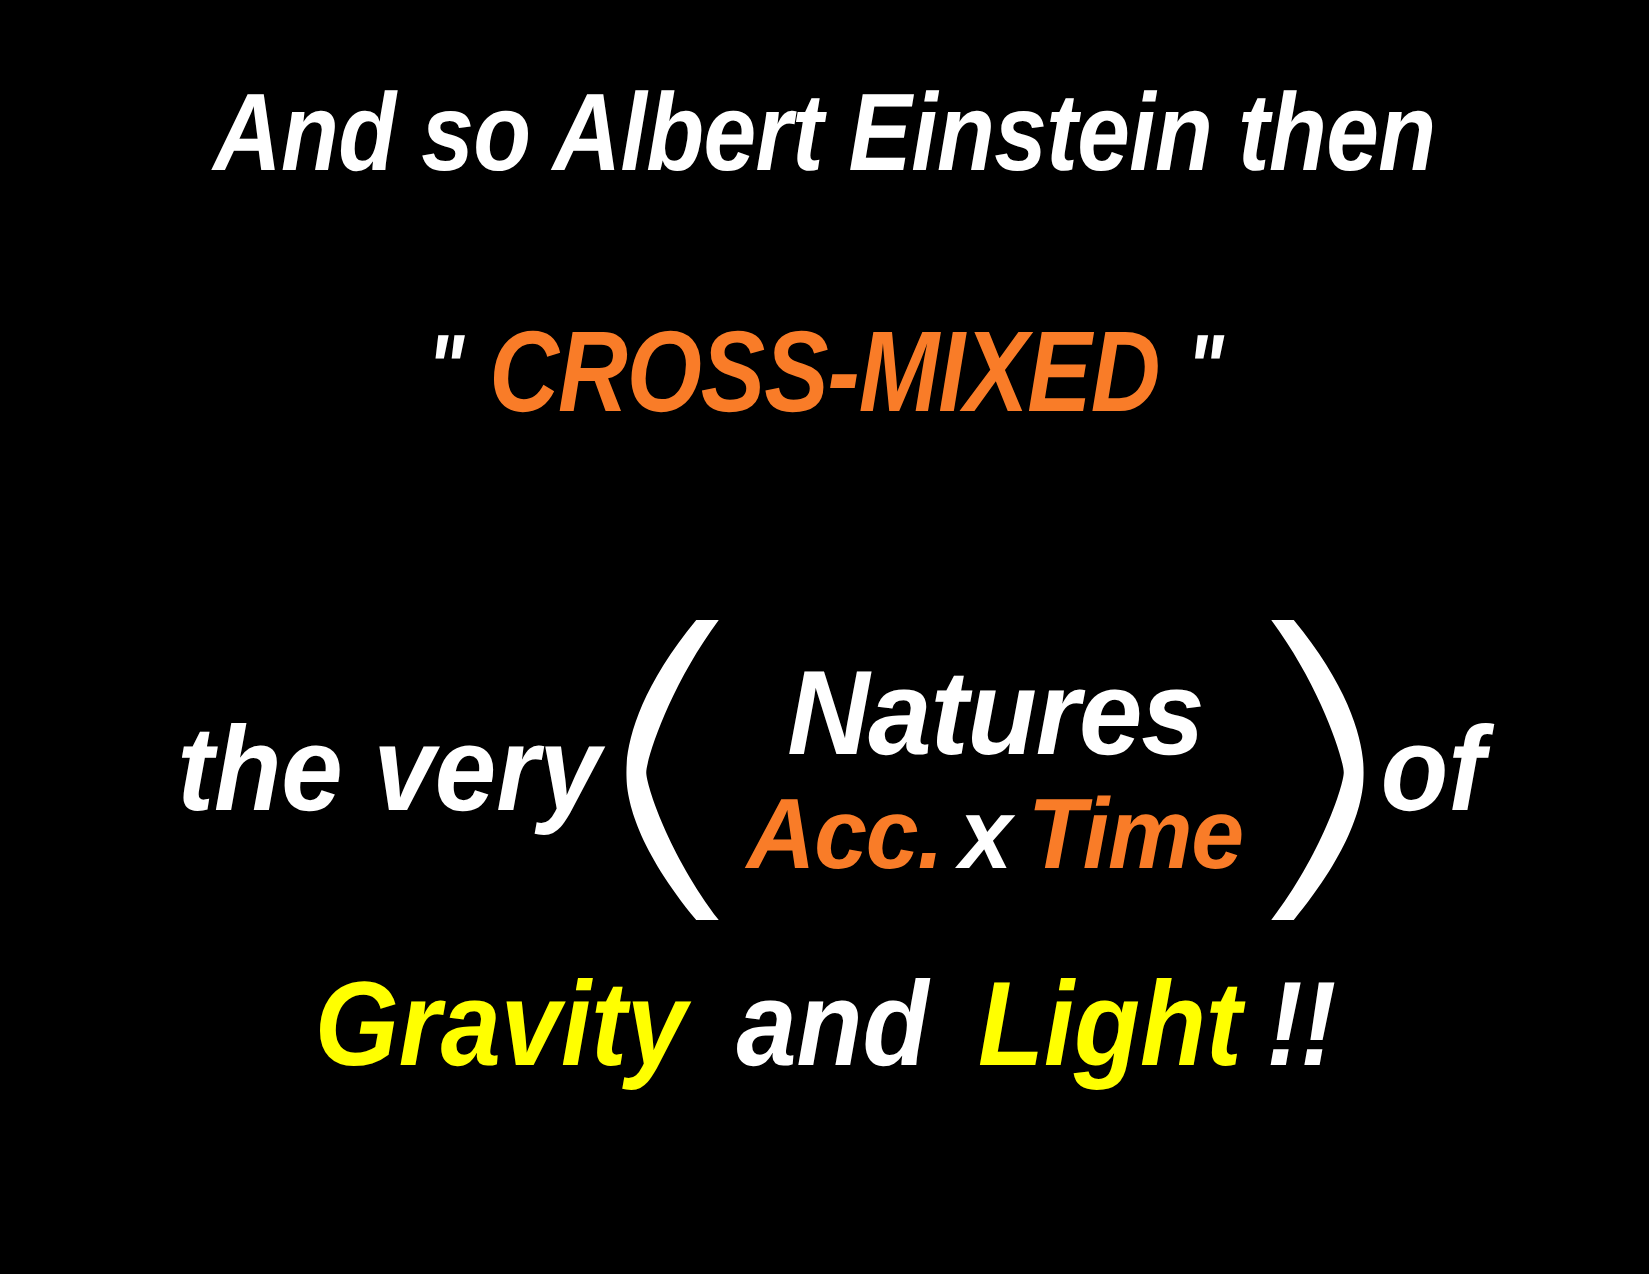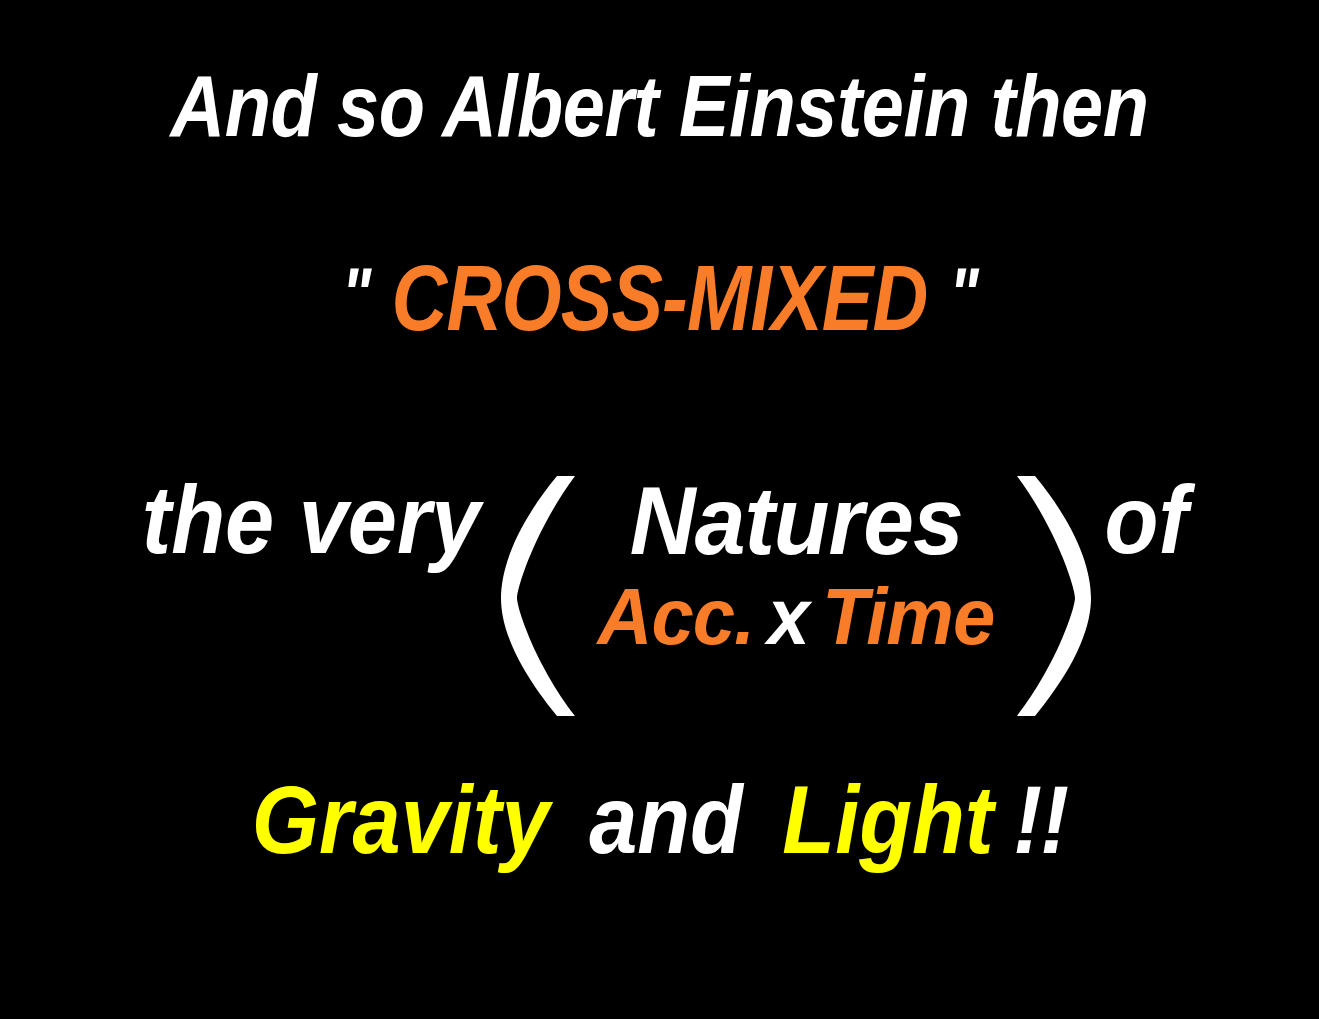--- a/index.html
+++ b/index.html
@@ -60,26 +60,26 @@
   }
   #quoteline .term {
     color: #f97c28;
     letter-spacing: -1px;
   }
   .sp-sm { display: inline-block; width: 26px; }
 
   
   #formula-row {
     position: absolute;
-    top: 472px;
+    top: 486px;
     left: 0;
     width: 100%;
     height: 260px;
     display: flex;
-    align-items: flex-start;
+    align-items: center;
     justify-content: center;
     white-space: nowrap;
   }
   .phrase {
     font-style: italic;
     font-weight: bold;
     font-size: 96px;
     color: #ffffff;
     line-height: 1;
     transform: scaleX(0.92);

